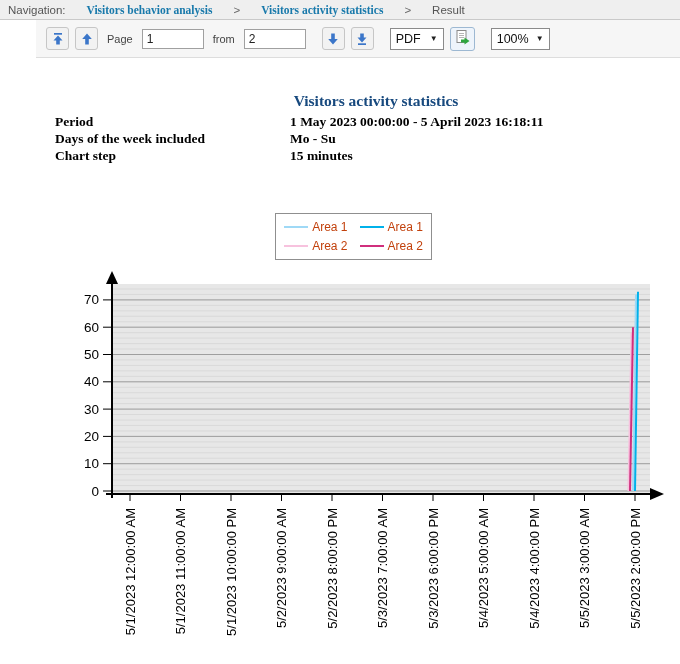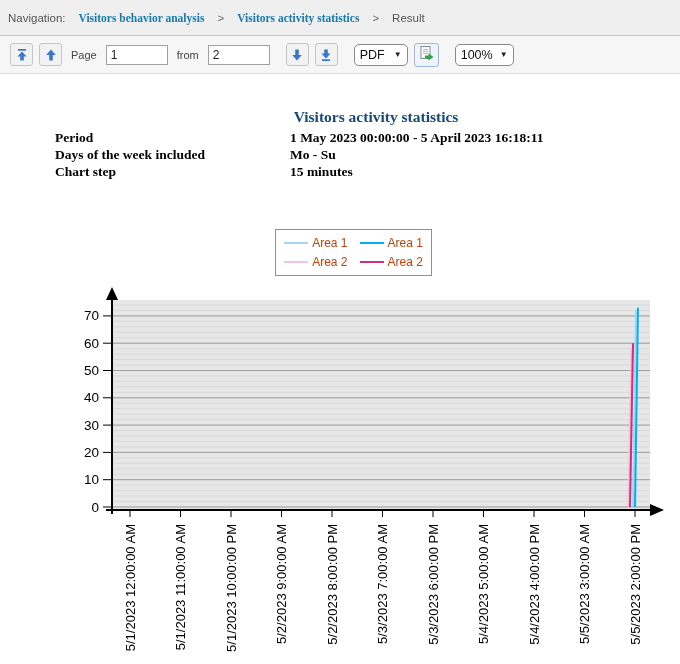--- a/index.html
+++ b/index.html
@@ -1,38 +1,38 @@
 <!DOCTYPE html>
 <html><head>
 <meta charset="utf-8">
 <style>
   * { margin:0; padding:0; box-sizing:border-box; }
   html,body { width:680px; height:664px; background:#fff; overflow:hidden;
               font-family:"Liberation Sans", sans-serif; }
   .screen { width:680px; height:664px; position:relative; background:#fff; }
 
   
-  .navbar { height:36px; background:#efefef; border-bottom:1px solid #c9c9c9;
-            display:flex; align-items:center; gap:13px; padding:0 8px;
+  .navbar { height:20px; background:#efefef; border-bottom:1px solid #c9c9c9;
+            display:flex; align-items:center; gap:21px; padding:0 8px;
             font-size:11.5px; color:#555; }
   .navbar a { color:#1879ab; font-weight:bold; text-decoration:none; cursor:pointer;font-family:Liberation Serif, serif; }
   .navbar .sep { color:#666; }
 
   
   .toolbar { height:38px; background:#f6f6f6; border-bottom:1px solid #ddd;
-             display:flex; align-items:center; gap:6px; padding:0 10px; }
+             display:flex; align-items:center; gap:6px; padding:0 10px;margin-left:36px; }
   .tbtn { width:23px; height:23px; background:#f2f2f2; border:1px solid #c6c6c6;
           border-radius:3px; display:flex; align-items:center; justify-content:center;
           cursor:pointer; padding:0; }
   .tbtn svg { display:block; }
   .tlabel { font-size:11px; color:#444; margin:0 3px; }
   .tinput { width:62px; height:20px; border:1px solid #a0a0a0; background:#fff;
             font-size:12px; padding:0 4px; color:#222; font-family:"Liberation Sans",sans-serif; }
   .gap { width:4px; }
-  .select { height:22px; min-width:54px; border:1px solid #8a8a8a; border-radius:5px;
+  .select { height:22px; min-width:54px; border:1px solid #8a8a8a; border-radius:0;
             background:#fff; display:flex; align-items:center; justify-content:space-between;
             gap:7px; padding:0 5px; font-size:12.5px; color:#111; cursor:pointer; }
   .caret { font-size:8px; color:#222; line-height:1; }
   .export-btn { width:25px; height:24px; background:#eef4fb; border:1px solid #9db8d2;
                 border-radius:3px; display:flex; align-items:center; justify-content:center;
                 cursor:pointer; padding:0; }
 
   
   .report { background:#fff; }
   .report-title { font-family:"Liberation Serif", serif; font-size:15.5px; font-weight:bold;

